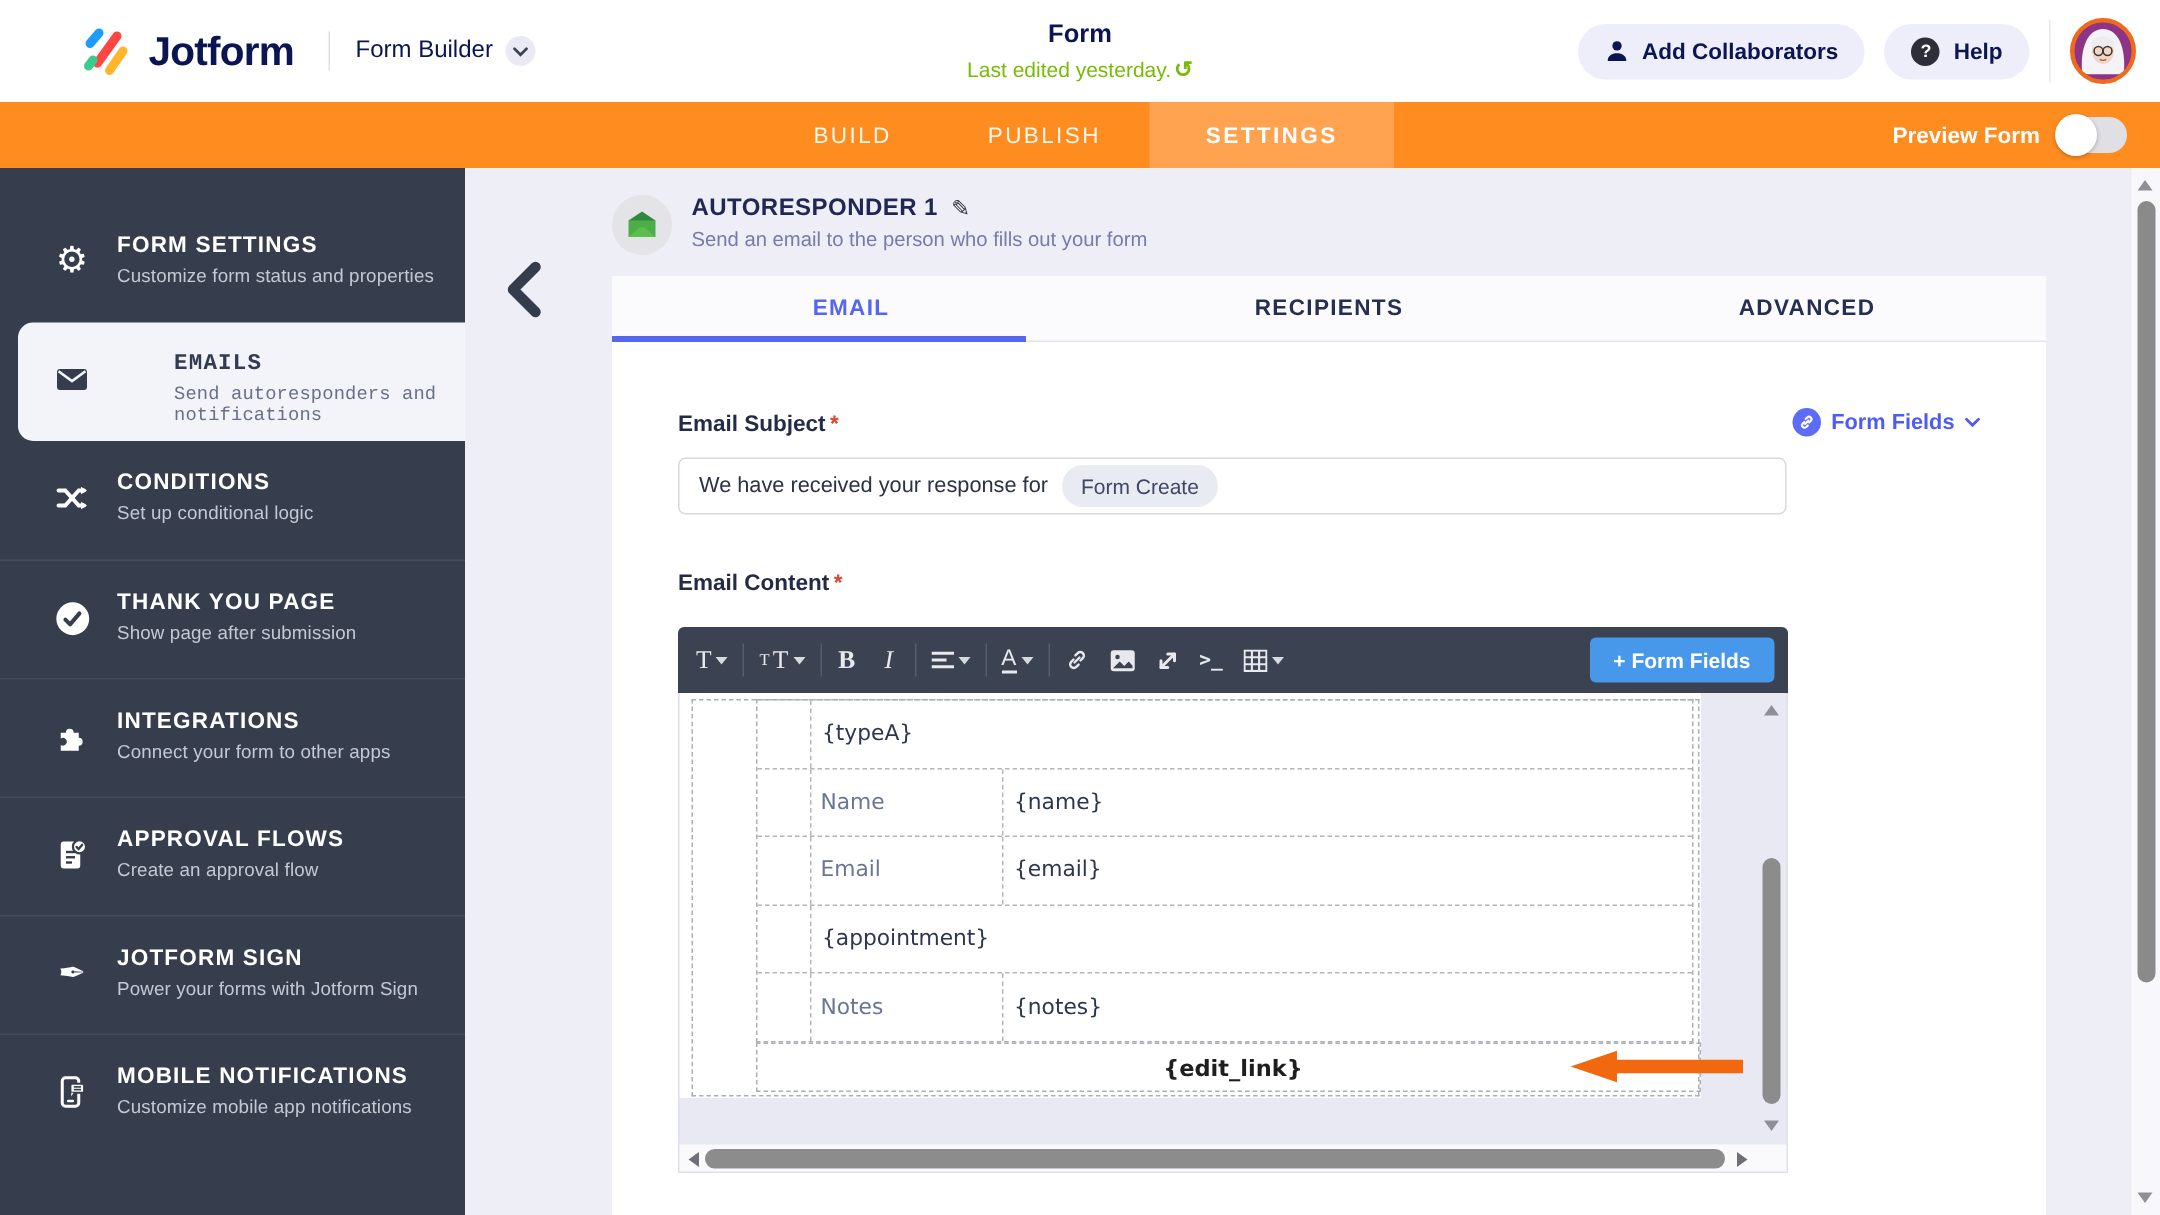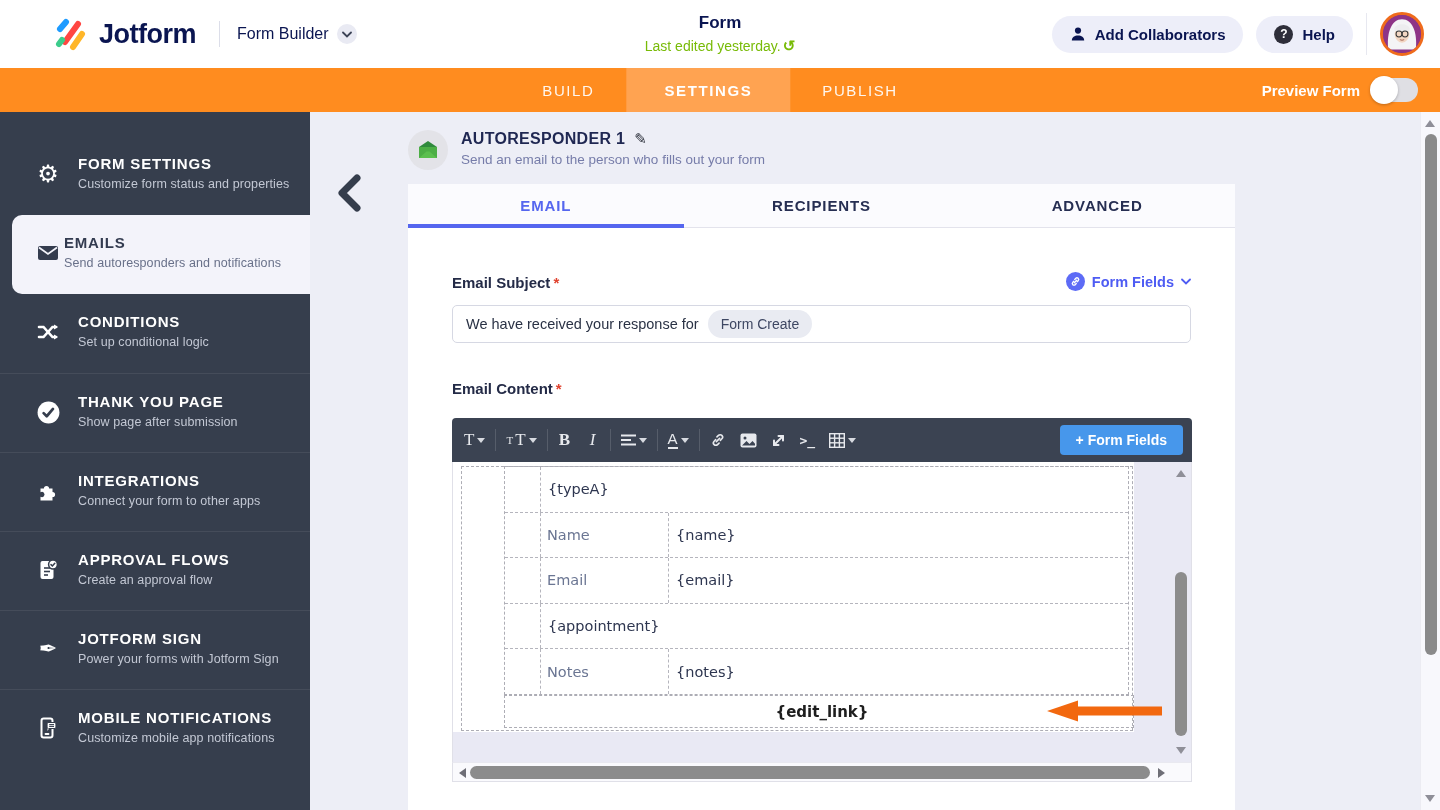--- a/index.html
+++ b/index.html
@@ -33,36 +33,36 @@
   .toggle { width:46px; height:24px; border-radius:13px; background:#DFDFE4; position:relative; cursor:pointer; }
   .knob { position:absolute; left:-2px; top:-2px; width:28px; height:28px; border-radius:50%; background:#fff; box-shadow:0 1px 3px rgba(0,0,0,0.25); }
 
   
   .sidebar { position:absolute; left:0; top:112px; width:310px; bottom:0; background:#363E4D; padding-top:24px; z-index:4; }
   .s-item { position:relative; height:79px; padding:19px 14px 0 78px; cursor:pointer; }
   .s-item.bordered { border-top:1px solid #454C5A; }
   .s-icon { position:absolute; left:34px; top:24px; width:28px; height:28px; display:flex; align-items:center; justify-content:center; color:#fff; font-size:24px; line-height:1; }
   .s-title { font-size:15px; font-weight:700; color:#fff; letter-spacing:0.8px; }
   .s-desc { margin-top:5px; font-size:12.5px; color:#C3C8D4; letter-spacing:0.1px; }
-  .s-item.active { background:#F3F3FA; margin-left:12px; padding-left:52px; border-radius:10px 0 0 10px; }
+  .s-item.active { background:#F3F3FA; margin-left:12px; padding-left:104px; border-radius:10px 0 0 10px;font-family:Liberation Mono, monospace; }
   .s-item.active .s-icon { left:22px; color:#343C4E; }
   .s-item.active .s-title { color:#333B50; }
   .s-item.active .s-desc { color:#687089; }
 
   
   .main { position:absolute; left:310px; top:112px; right:20px; bottom:0; background:#EDEEF6; overflow:hidden; }
   .collapse { position:absolute; left:26px; top:62px; width:26px; height:38px; cursor:pointer; }
   .ar-head { position:absolute; left:98px; top:18px; display:flex; gap:13px; }
   .ar-badge { width:40px; height:40px; border-radius:50%; background:#E3E3E8; display:flex; align-items:center; justify-content:center; }
   .ar-title-row { display:flex; align-items:center; gap:9px; }
   .ar-title { font-size:16px; font-weight:800; color:#1F2752; letter-spacing:0.3px; }
   .pencil { font-size:15px; color:#2B2F3A; cursor:pointer; }
   .ar-sub { margin-top:4px; font-size:13.5px; color:#767CA9; }
 
-  .panel { position:absolute; left:98px; top:72px; width:827px; bottom:0; background:#fff; }
+  .panel { position:absolute; left:98px; top:72px; width:956px; bottom:0; background:#fff; }
   .tabbar { position:relative; height:44px; background:#FBFBFE; border-bottom:1px solid #E3E3EC; display:flex; }
   .tab { flex:1; display:flex; align-items:center; justify-content:center; font-size:15px; letter-spacing:0.9px; color:#262E52; font-weight:600; cursor:pointer; }
   .tab.active { color:#5566EF; font-weight:700; }
   .tab-underline { position:absolute; left:0; bottom:-1px; width:276px; height:4px; background:#5566EF; }
 
   .sec-label { position:absolute; font-size:15px; font-weight:700; color:#242B47; }
   .req { color:#E0432F; margin-left:3px; }
   .ff-link { position:absolute; right:44px; top:88px; display:flex; align-items:center; gap:7px; cursor:pointer; }
   .ff-circle { width:19px; height:19px; border-radius:50%; background:#5D6BF6; display:flex; align-items:center; justify-content:center; }
   .ff-label { color:#4E5CF3; font-size:14.5px; font-weight:600; }
@@ -171,22 +171,22 @@
         <line x1="21.9" y1="22" x2="22.1" y2="22" stroke="#3A3A3A" stroke-width="1.2"></line>
         <path d="M19.5 28.5 q2.5 1.5 5 0" fill="none" stroke="#9C5B4B" stroke-width="1"></path>
       </svg>
     </div>
   </div>
 </div>
 
 <div class="orangebar">
   <div class="nav-tabs">
     <div class="nav-tab">BUILD</div>
+    <div class="nav-tab">PUBLISH</div>
     <div class="nav-tab active">SETTINGS</div>
-    <div class="nav-tab">PUBLISH</div>
   </div>
   <div class="preview">
     <span class="preview-label">Preview Form</span>
     <span class="toggle">
         <span class="knob"></span>
       </span>
   </div>
 </div>
 
 <div class="sidebar">

